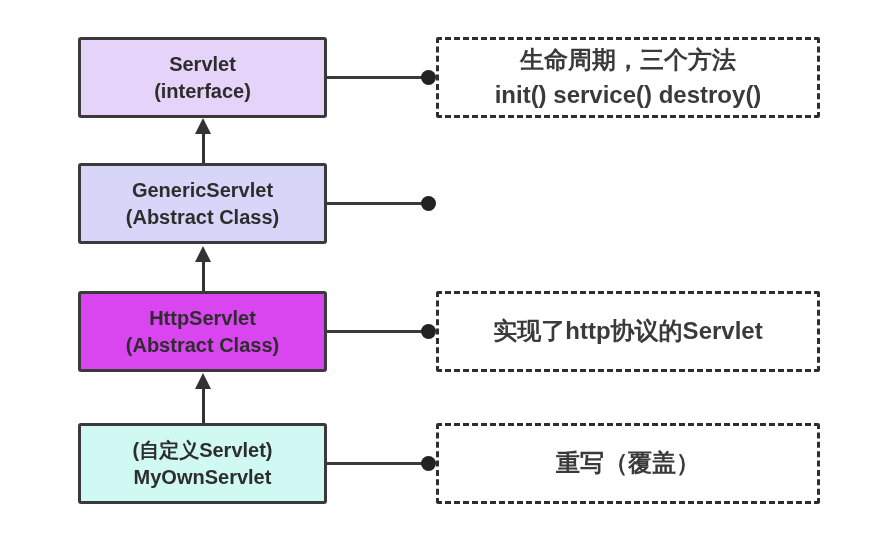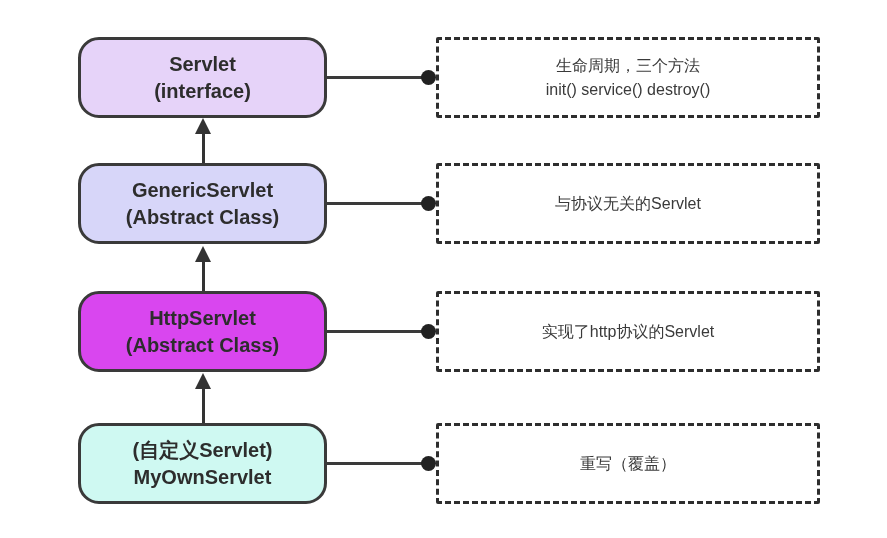--- a/index.html
+++ b/index.html
@@ -12,21 +12,21 @@
     overflow: hidden;
   }
   .row { position: absolute; left: 0; width: 887px; height: 81px; }
   .class-box {
     position: absolute;
     left: 78px;
     width: 249px;
     height: 81px;
     box-sizing: border-box;
     border: 3px solid #3a3a3a;
-    border-radius: 21px;
+    border-radius: 3px;
     display: flex;
     flex-direction: column;
     justify-content: center;
     align-items: center;
     text-align: center;
     font-size: 20px;
     font-weight: bold;
     color: #2d2d2d;
     line-height: 1.32;
   }
@@ -36,22 +36,22 @@
     width: 384px;
     height: 81px;
     box-sizing: border-box;
     border: 3px dashed #2e2e2e;
     border-radius: 2px;
     display: flex;
     flex-direction: column;
     justify-content: center;
     align-items: center;
     text-align: center;
-    font-size: 16px;
-    font-weight: normal;
+    font-size: 24px;
+    font-weight: bold;
     color: #3a3a3a;
     line-height: 1.45;
     background: #ffffff;
   }
   .connector {
     position: absolute;
     left: 327px;
     top: 39px;
     width: 102px;
     height: 0;
@@ -106,23 +106,20 @@
     </div>
   </div>
 
   <div class="row" style="top:163px">
     <div class="class-box" style="background-color: rgb(215, 214, 249); text-align: right;">
       <div>GenericServlet</div>
       <div>(Abstract Class)</div>
     </div>
     <div class="connector"></div>
     <div class="dot"></div>
-    <div class="desc-box">
-      <div>与协议无关的Servlet</div>
-    </div>
   </div>
 
   <div class="row" style="top:291px">
     <div class="class-box" style="background-color: #d946ef;">
       <div>HttpServlet</div>
       <div>(Abstract Class)</div>
     </div>
     <div class="connector"></div>
     <div class="dot"></div>
     <div class="desc-box">

